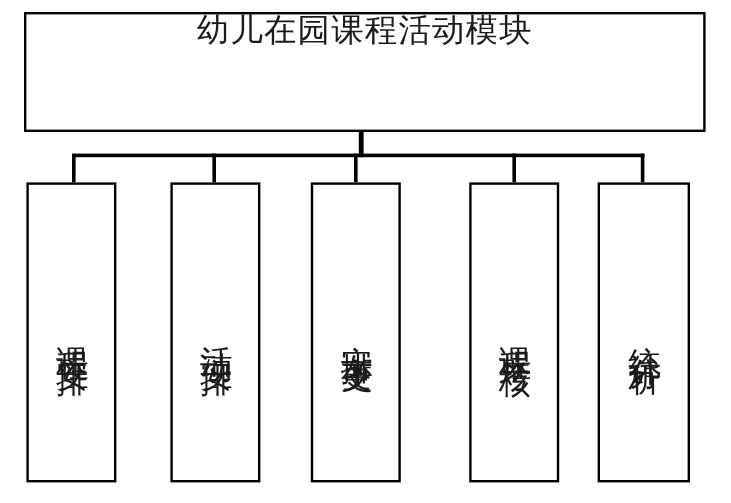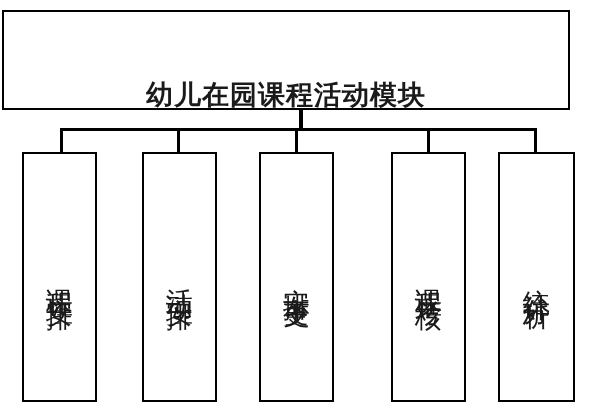--- a/index.html
+++ b/index.html
@@ -14,31 +14,30 @@
     position: relative;
     width: 609px;
     height: 419px;
     background: #ffffff;
     overflow: hidden;
   }
 
   
   .root-box {
     position: absolute;
-    left: 2px;
+    left: 20px;
     top: 10px;
     width: 568px;
     height: 100px;
     box-sizing: border-box;
     border: 2px solid #000000;
     background: #ffffff;
     display: flex;
-    align-items: flex-end;
+    align-items: flex-start;
     justify-content: center;
-    font-weight: bold;
   }
   .root-title {
     font-family: "DejaVu Serif", "Liberation Serif", serif;
     font-size: 27px;
     line-height: 1;
     letter-spacing: 1px;
     color: #1a1a1a;
     white-space: nowrap;
   }
 

